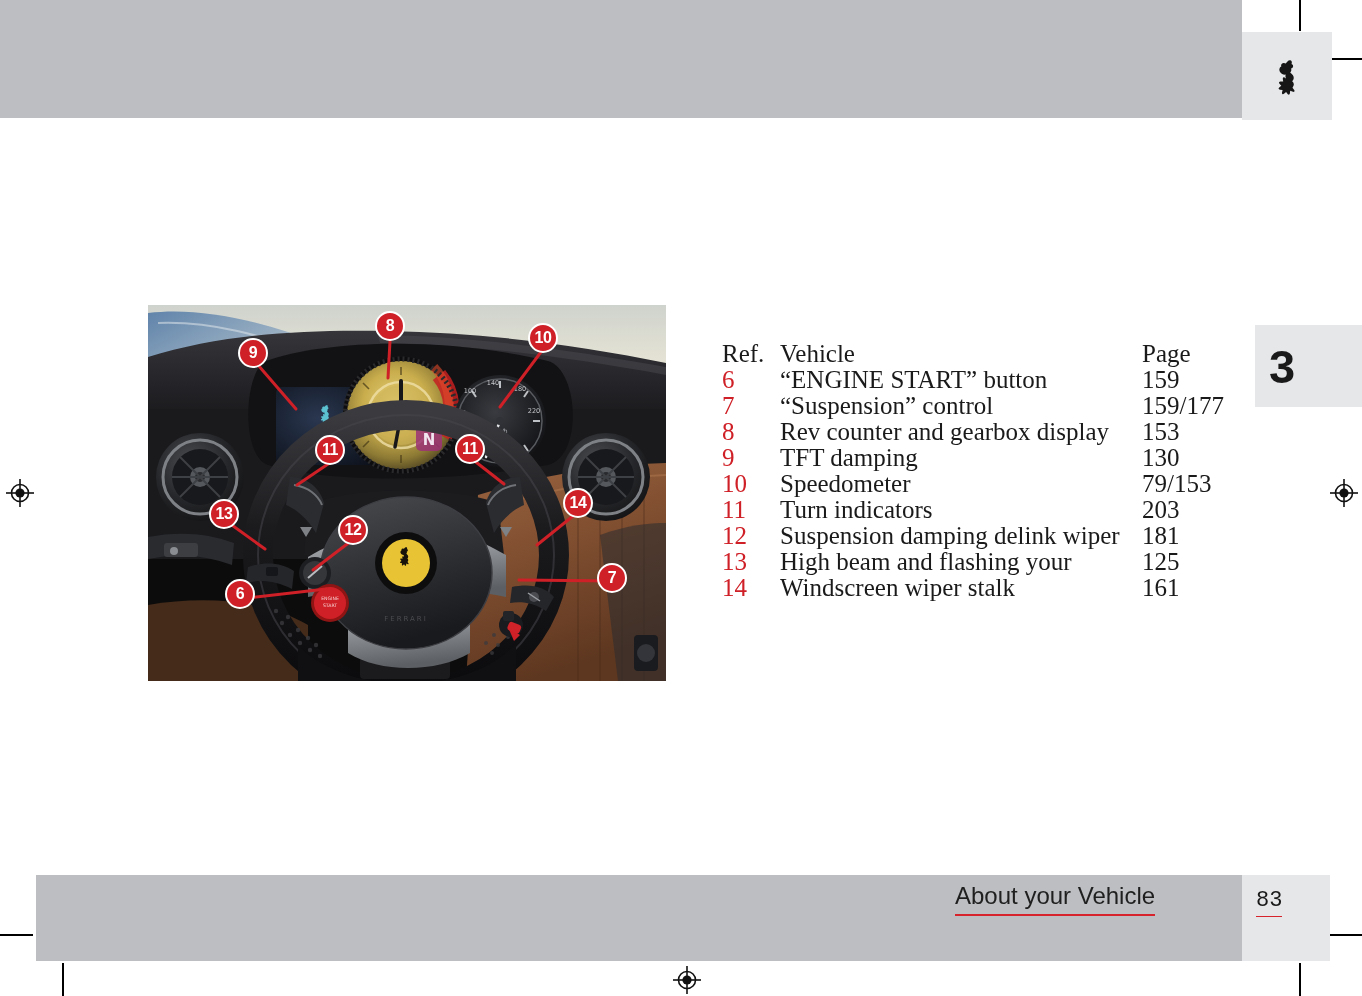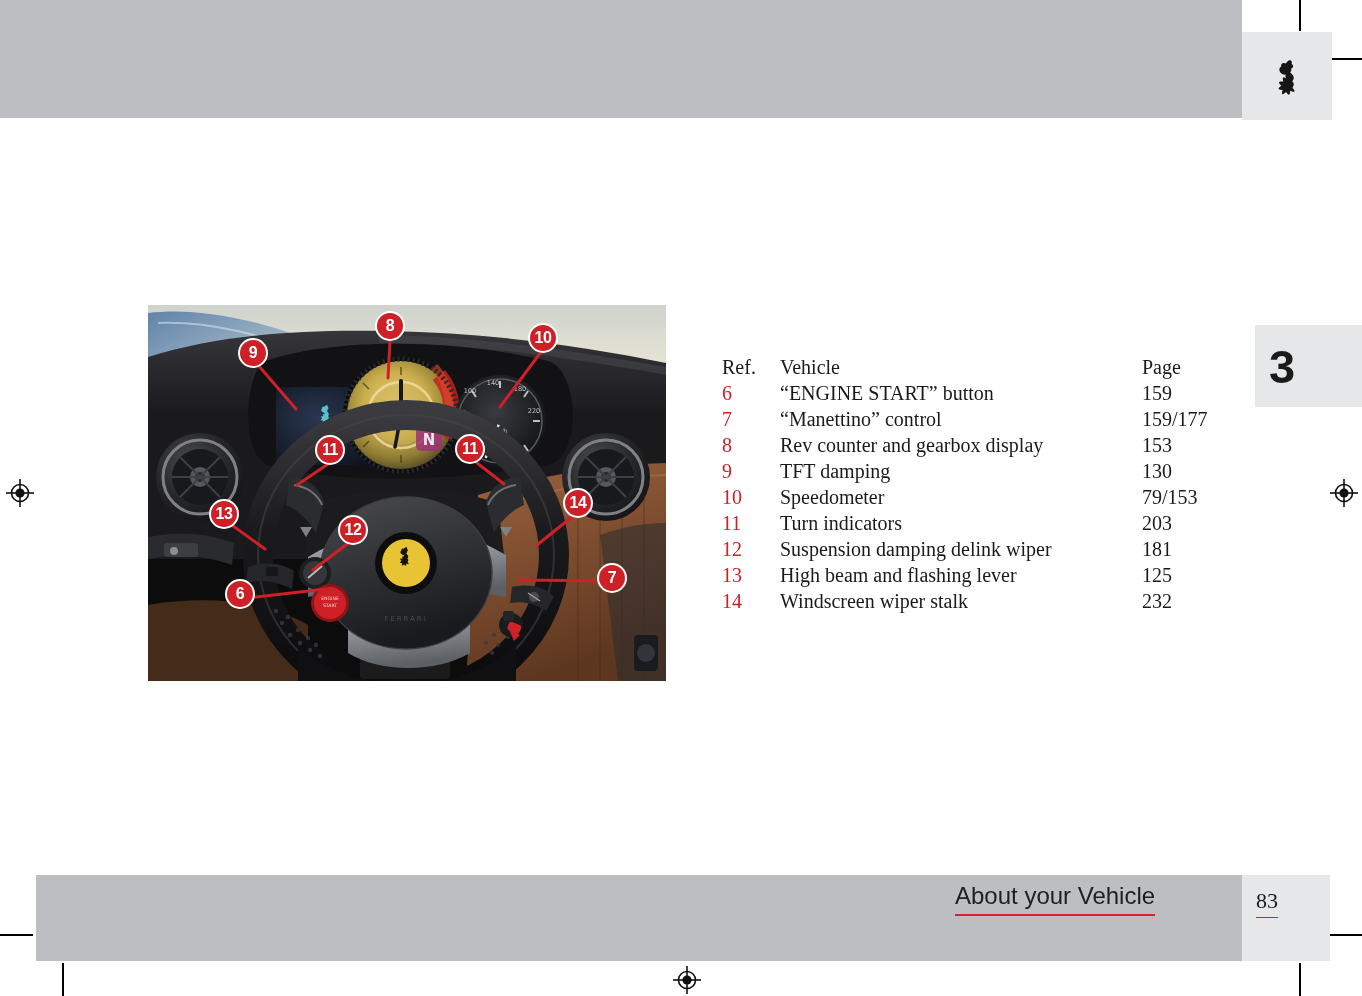--- a/index.html
+++ b/index.html
@@ -59,22 +59,22 @@
     font-weight:bold;font-size:16px;
     display:flex;align-items:center;justify-content:center;
     box-sizing:border-box;
     z-index:6;
     letter-spacing:-0.5px;
   }
   .leader{position:absolute;z-index:5;}
 
   
   .ctrl-table{
-    position:absolute;left:722px;top:354px;width:520px;
-    font-size:20px;color:#1a1a1a;font-family:Liberation Serif, serif;
+    position:absolute;left:722px;top:341px;width:520px;
+    font-size:25px;color:#1a1a1a;font-family:Liberation Serif, serif;
   }
   .ctrl-table table{border-collapse:collapse;width:100%;}
   .ctrl-table td,.ctrl-table th{
     padding:0;
     height:26px;
     vertical-align:baseline;
     font-weight:normal;
     text-align:left;
     line-height:26px;
   }
@@ -95,21 +95,21 @@
   }
   .footer-title{
     position:absolute;left:955px;top:882px;
     font-family:"Liberation Sans", sans-serif;
     font-size:24px;color:#1f1f1f;
     padding-bottom:4px;
     border-bottom:2px solid #d7242c;
   }
   .footer-pagenum{
     position:absolute;left:1256px;top:888px;
-    font-family:Liberation Serif, serif;
+    font-family:Liberation Mono, monospace;
     font-size:22px;color:#1a1a1a;
     padding-bottom:3px;
     border-bottom:1.6px solid #d7242c;
   }
 </style>
 </head>
 <body>
 
 <div class="page">
 
@@ -457,21 +457,21 @@
         </tr>
       </thead>
       <tbody>
         <tr>
           <td class="col-ref ref-num">6</td>
           <td class="col-ctrl">“ENGINE START” button</td>
           <td class="col-page">159</td>
         </tr>
         <tr>
           <td class="col-ref ref-num">7</td>
-          <td class="col-ctrl">“Manettino” control</td>
+          <td class="col-ctrl">“Suspension” control</td>
           <td class="col-page">159/177</td>
         </tr>
         <tr>
           <td class="col-ref ref-num">8</td>
           <td class="col-ctrl">Rev counter and gearbox display</td>
           <td class="col-page">153</td>
         </tr>
         <tr>
           <td class="col-ref ref-num">9</td>
           <td class="col-ctrl">TFT damping</td>
@@ -487,27 +487,27 @@
           <td class="col-ctrl">Turn indicators</td>
           <td class="col-page">203</td>
         </tr>
         <tr>
           <td class="col-ref ref-num">12</td>
           <td class="col-ctrl">Suspension damping delink wiper</td>
           <td class="col-page">181</td>
         </tr>
         <tr>
           <td class="col-ref ref-num">13</td>
-          <td class="col-ctrl">High beam and flashing lever</td>
+          <td class="col-ctrl">High beam and flashing your</td>
           <td class="col-page">125</td>
         </tr>
         <tr>
           <td class="col-ref ref-num">14</td>
           <td class="col-ctrl">Windscreen wiper stalk</td>
-          <td class="col-page">232</td>
+          <td class="col-page">161</td>
         </tr>
       </tbody>
     </table>
   </div>
 
   <div class="footer-band"></div>
   <div class="footer-tab"></div>
   <div class="footer-title">About your Vehicle</div>
   <div class="footer-pagenum">83</div>
 

